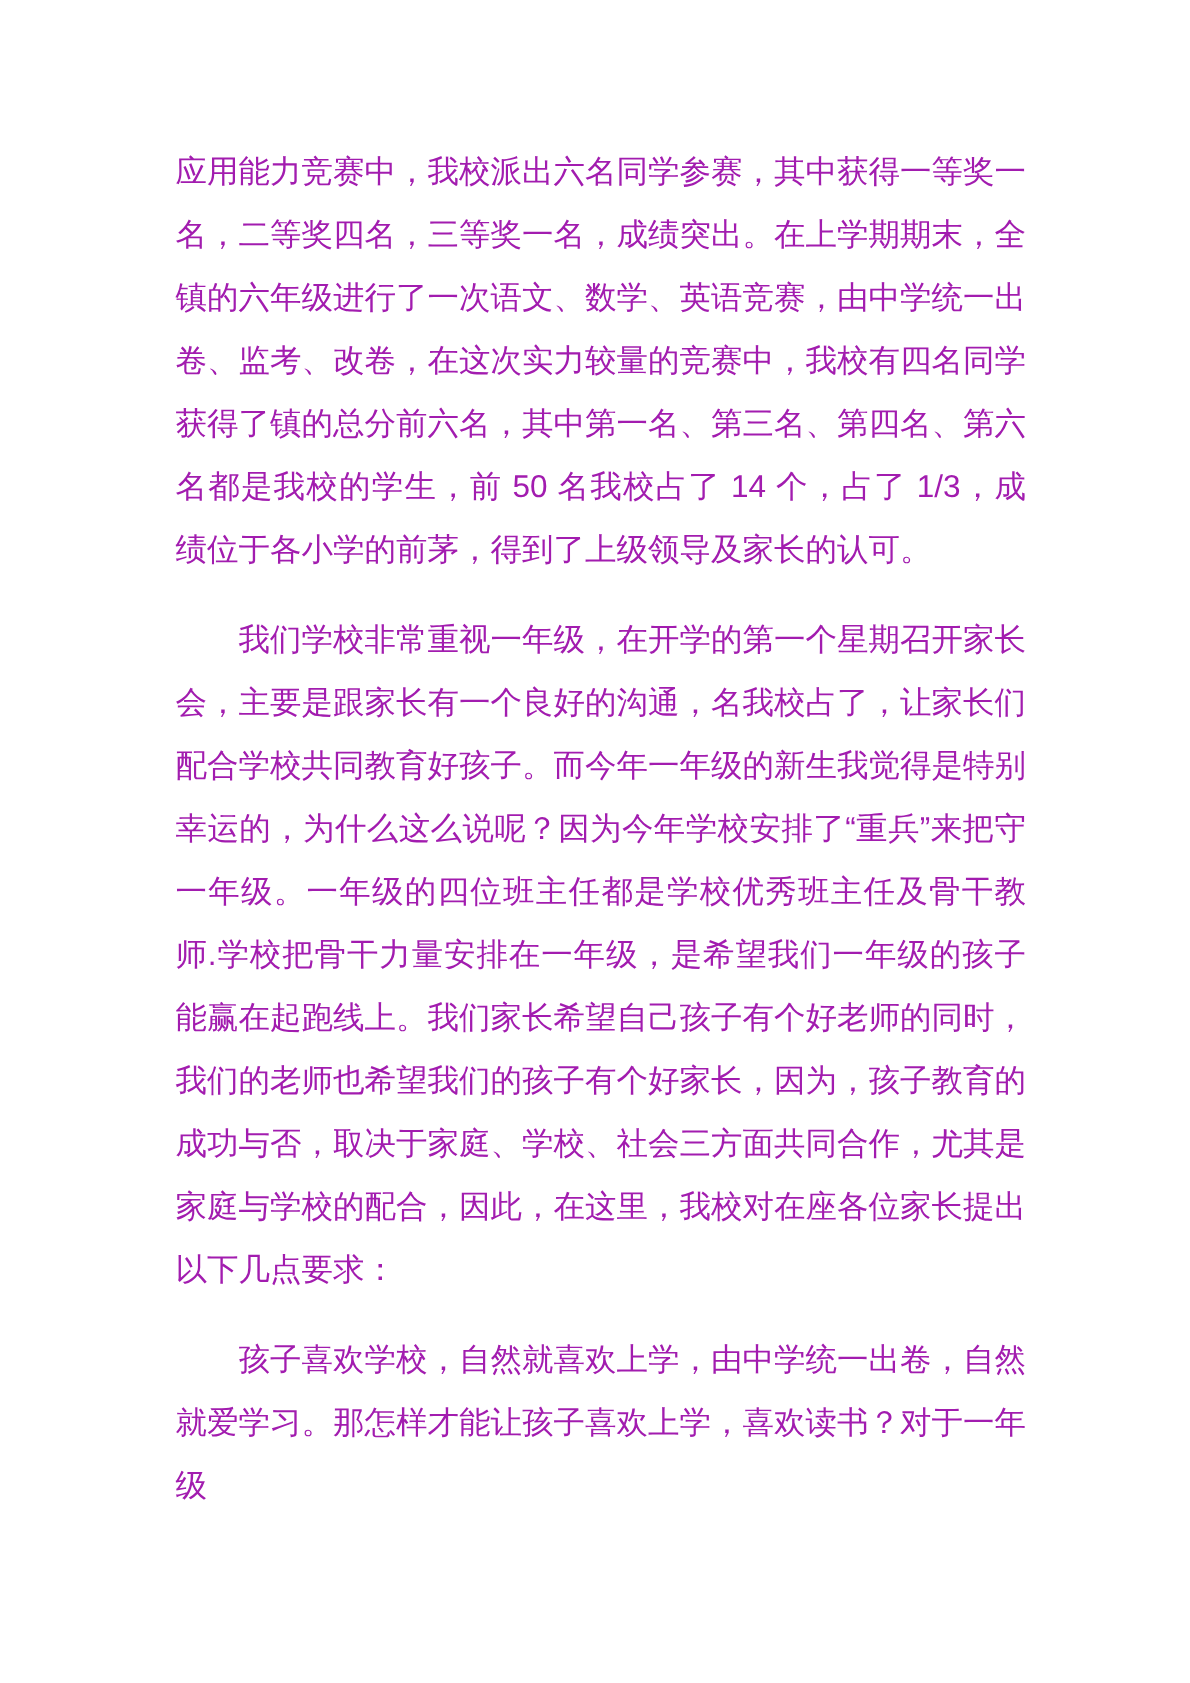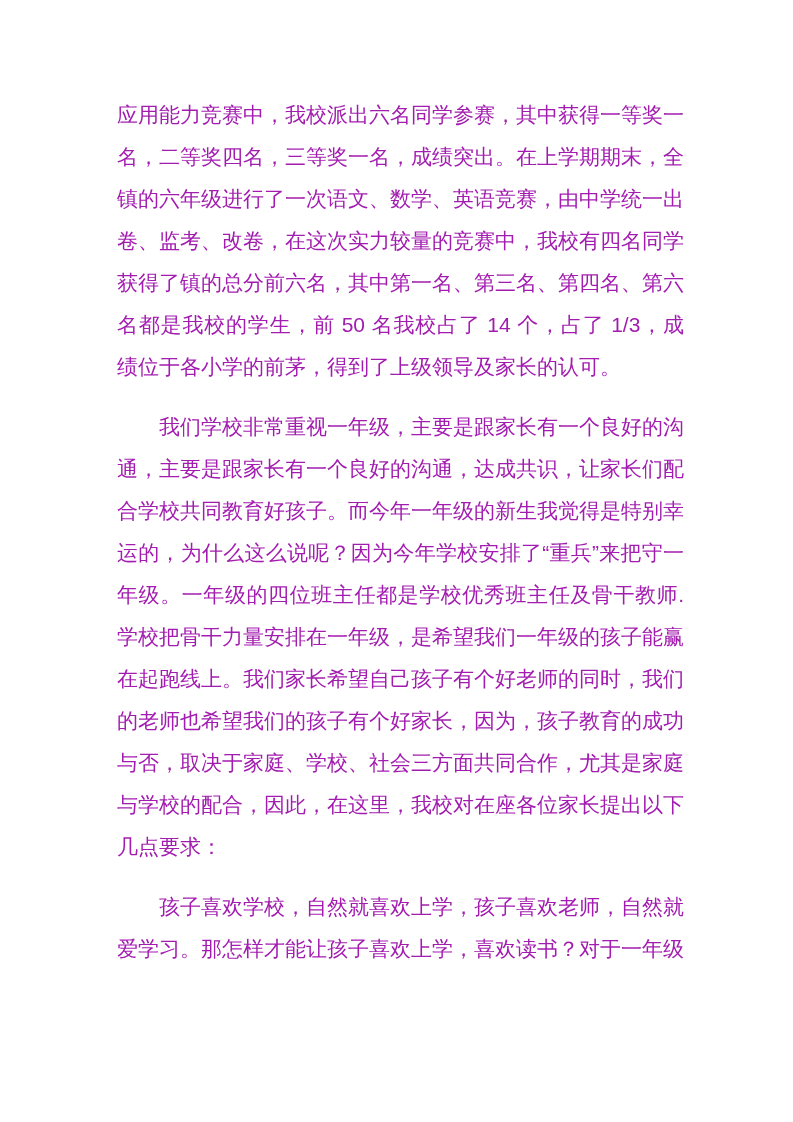--- a/index.html
+++ b/index.html
@@ -31,15 +31,15 @@
   }
   .para.no-indent {
     text-indent: 0;
   }
 </style>
 </head>
 <body>
 
 <div class="page">
   <p class="para no-indent">应用能力竞赛中，我校派出六名同学参赛，其中获得一等奖一名，二等奖四名，三等奖一名，成绩突出。在上学期期末，全镇的六年级进行了一次语文、数学、英语竞赛，由中学统一出卷、监考、改卷，在这次实力较量的竞赛中，我校有四名同学获得了镇的总分前六名，其中第一名、第三名、第四名、第六名都是我校的学生，前 50 名我校占了 14 个，占了 1/3，成绩位于各小学的前茅，得到了上级领导及家长的认可。</p>
-  <p class="para">我们学校非常重视一年级，主要是跟家长有一个良好的沟通，主要是跟家长有一个良好的沟通，达成共识，让家长们配合学校共同教育好孩子。而今年一年级的新生我觉得是特别幸运的，为什么这么说呢？因为今年学校安排了“重兵”来把守一年级。一年级的四位班主任都是学校优秀班主任及骨干教师.学校把骨干力量安排在一年级，是希望我们一年级的孩子能赢在起跑线上。我们家长希望自己孩子有个好老师的同时，我们的老师也希望我们的孩子有个好家长，因为，孩子教育的成功与否，取决于家庭、学校、社会三方面共同合作，尤其是家庭与学校的配合，因此，在这里，我校对在座各位家长提出以下几点要求：</p>
-  <p class="para">孩子喜欢学校，自然就喜欢上学，孩子喜欢老师，自然就爱学习。那怎样才能让孩子喜欢上学，喜欢读书？对于一年级</p>
+  <p class="para">我们学校非常重视一年级，在开学的第一个星期召开家长会，主要是跟家长有一个良好的沟通，名我校占了，让家长们配合学校共同教育好孩子。而今年一年级的新生我觉得是特别幸运的，为什么这么说呢？因为今年学校安排了“重兵”来把守一年级。一年级的四位班主任都是学校优秀班主任及骨干教师.学校把骨干力量安排在一年级，是希望我们一年级的孩子能赢在起跑线上。我们家长希望自己孩子有个好老师的同时，我们的老师也希望我们的孩子有个好家长，因为，孩子教育的成功与否，取决于家庭、学校、社会三方面共同合作，尤其是家庭与学校的配合，因此，在这里，我校对在座各位家长提出以下几点要求：</p>
+  <p class="para">孩子喜欢学校，自然就喜欢上学，由中学统一出卷，自然就爱学习。那怎样才能让孩子喜欢上学，喜欢读书？对于一年级</p>
 </div>
 
 </body></html>

